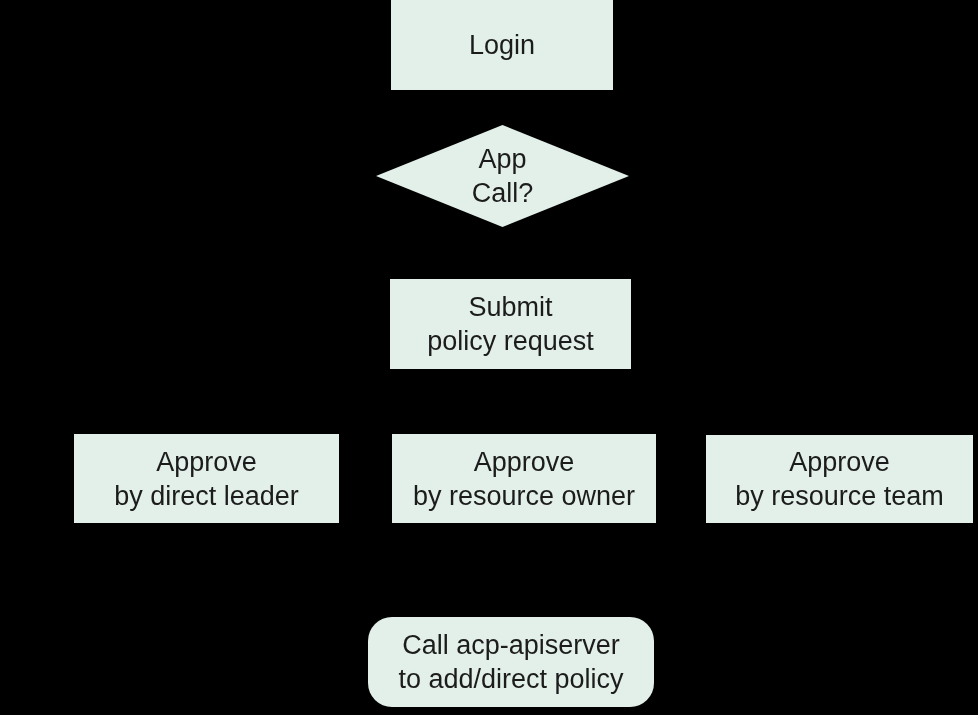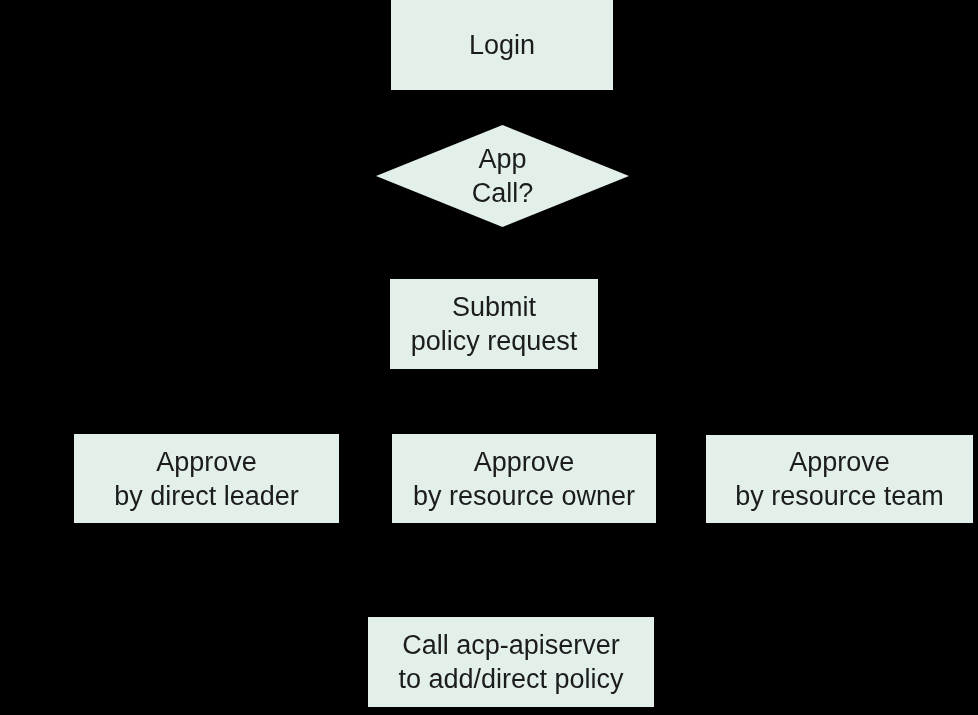--- a/index.html
+++ b/index.html
@@ -28,25 +28,25 @@
     font-size:27px;
     line-height:34px;
   }
   .diamond{
     clip-path:polygon(50% 0%, 100% 50%, 50% 100%, 0% 50%);
     text-align:right;
   }
   
   #node-login            {left:357px; top:0px;   width:222px; height:90px;}
   #node-app-owner        {left:342px; top:125px; width:253px; height:102px;}
-  #node-submit-request   {left:356px; top:279px; width:208px; height:90px;}
+  #node-submit-request   {left:356px; top:279px; width:241px; height:90px;}
   #node-approve-direct   {left:40px;  top:434px; width:265px; height:89px;}
   #node-approve-resource {left:358px; top:434px; width:264px; height:89px;}
   #node-approve-security {left:672px; top:435px; width:267px; height:88px;}
-  #node-call-apiserver   {left:334px; top:617px; width:286px; height:90px;}
+  #node-call-apiserver   {left:334px; top:617px; width:286px; height:90px;border-radius:24px;}
   .line{white-space:nowrap;}
 </style>
 </head>
 <body>
 
 <div class="canvas">
 
   <div class="node" id="node-login">
     <div class="line">Login</div>
   </div>

